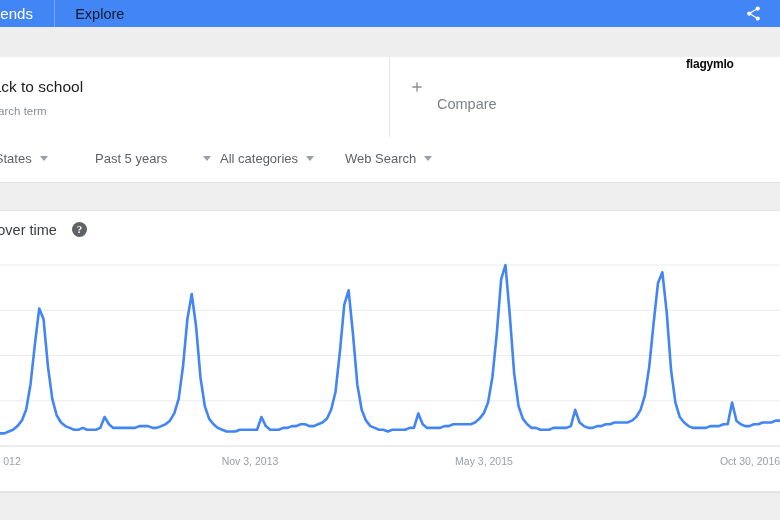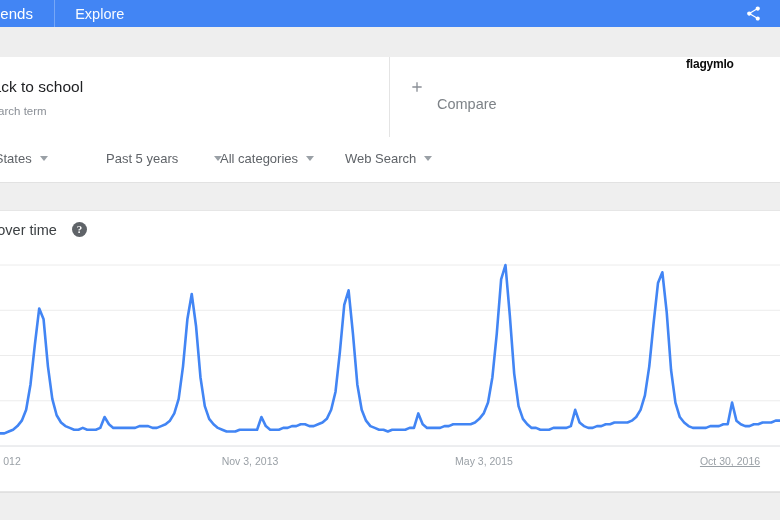--- a/index.html
+++ b/index.html
@@ -29,21 +29,21 @@
     letter-spacing: .1px;
     margin-left: -26px;   
     white-space: nowrap;
   }
   .bar-divider {
     width: 1px; height: 27px;
     background: rgba(255,255,255,.28);
     margin-left: 21px;
   }
   .explore {
-    color: #ffffff;
+    color: #0f172a;
     font-size: 14.5px;
     margin-left: 20px;
     white-space: nowrap;
     opacity: .97;
   }
   .share-icon {
     position: absolute; right: 18px; top: 5px;
     width: 17px; height: 17px;
   }
   .share-icon svg { display: block; }
@@ -112,21 +112,21 @@
     color: #5f6368;
   }
   .caret {
     margin-left: 8px;
     width: 0; height: 0;
     border-left: 4.5px solid transparent;
     border-right: 4.5px solid transparent;
     border-top: 5px solid #9aa0a6;
   }
   .f0 { left: -16px; }
-  .f1 { left: 106px; gap: 28px; }
+  .f1 { left: 95px; gap: 28px; }
   .f2 { left: 220px; justify-content: center; }
   .f3 { left: 345px; }
 
   
   .gap-band {
     position: absolute; left: 0; top: 183px;
     width: 780px; height: 27px;
     background: #efefef;
   }
 
@@ -261,18 +261,18 @@
             <line x1="0" x2="780" y1="197" y2="197" stroke="#dadce0" stroke-width="1"></line>
           </g>
         <path id="series-path" fill="none" stroke="#4285F4" stroke-width="2.6" stroke-linejoin="round" stroke-linecap="round" d="M0.00,184.33 L4.36,184.33 L8.72,182.52 L13.07,180.71 L17.43,177.09 L21.79,171.66 L26.15,160.80 L30.50,135.46 L34.86,95.64 L39.22,59.44 L43.58,70.30 L47.93,117.36 L52.29,149.94 L56.65,166.23 L61.01,173.47 L65.36,177.09 L69.72,178.90 L74.08,180.71 L78.44,180.71 L82.79,178.90 L87.15,180.71 L91.51,180.71 L95.87,180.71 L100.22,178.90 L104.58,168.04 L108.94,175.28 L113.30,178.90 L117.65,178.90 L122.01,178.90 L126.37,178.90 L130.73,178.90 L135.08,178.90 L139.44,177.09 L143.80,177.09 L148.16,177.09 L152.51,178.90 L156.87,178.90 L161.23,177.09 L165.59,175.28 L169.94,171.66 L174.30,164.42 L178.66,149.94 L183.02,117.36 L187.37,70.30 L191.73,44.96 L196.09,77.54 L200.45,128.22 L204.80,157.18 L209.16,169.85 L213.52,175.28 L217.88,178.90 L222.23,180.71 L226.59,182.52 L230.95,182.52 L235.31,182.52 L239.66,180.71 L244.02,180.71 L248.38,180.71 L252.74,180.71 L257.09,180.71 L261.45,168.04 L265.81,177.09 L270.17,180.71 L274.53,180.71 L278.88,180.71 L283.24,178.90 L287.60,178.90 L291.96,177.09 L296.31,177.09 L300.67,175.28 L305.03,175.28 L309.39,177.09 L313.74,177.09 L318.10,175.28 L322.46,173.47 L326.82,169.85 L331.17,160.80 L335.53,142.70 L339.89,102.88 L344.25,55.82 L348.60,41.34 L352.96,84.78 L357.32,135.46 L361.68,160.80 L366.03,171.66 L370.39,177.09 L374.75,178.90 L379.11,180.71 L383.46,180.71 L387.82,182.52 L392.18,180.71 L396.54,180.71 L400.89,180.71 L405.25,180.71 L409.61,178.90 L413.97,178.90 L418.32,164.42 L422.68,175.28 L427.04,178.90 L431.40,178.90 L435.75,178.90 L440.11,178.90 L444.47,177.09 L448.83,177.09 L453.18,175.28 L457.54,175.28 L461.90,175.28 L466.26,175.28 L470.61,175.28 L474.97,173.47 L479.33,169.85 L483.69,164.42 L488.04,153.56 L492.40,128.22 L496.76,84.78 L501.12,30.48 L505.47,16.00 L509.83,66.68 L514.19,124.60 L518.55,157.18 L522.91,169.85 L527.26,175.28 L531.62,178.90 L535.98,178.90 L540.34,180.71 L544.69,180.71 L549.05,180.71 L553.41,178.90 L557.77,178.90 L562.12,178.90 L566.48,178.90 L570.84,177.09 L575.20,160.80 L579.55,173.47 L583.91,177.09 L588.27,178.90 L592.63,178.90 L596.98,177.09 L601.34,177.09 L605.70,175.28 L610.06,175.28 L614.41,173.47 L618.77,173.47 L623.13,173.47 L627.49,173.47 L631.84,171.66 L636.20,168.04 L640.56,160.80 L644.92,146.32 L649.27,117.36 L653.63,73.92 L657.99,34.10 L662.35,23.24 L666.70,63.06 L671.06,120.98 L675.42,153.56 L679.78,168.04 L684.13,173.47 L688.49,177.09 L692.85,178.90 L697.21,178.90 L701.56,178.90 L705.92,178.90 L710.28,177.09 L714.64,177.09 L718.99,177.09 L723.35,175.28 L727.71,175.28 L732.07,153.56 L736.42,171.66 L740.78,175.28 L745.14,177.09 L749.50,177.09 L753.85,175.28 L758.21,175.28 L762.57,173.47 L766.93,173.47 L771.28,173.47 L775.64,171.66 L780.00,171.66"></path>
       </svg>
     </div>
 
     <div class="xlabels" id="xlabels">
         <div class="xlabel" style="left: 12px;">012</div>
         <div class="xlabel" style="left: 236px; padding-left: 28px;">Nov 3, 2013</div>
         <div class="xlabel" style="left: 480px; padding-left: 8px;">May 3, 2015</div>
-        <div class="xlabel" style="left: 730px; text-decoration: underline;">Oct 30, 2016</div>
+        <div class="xlabel" style="left: 750px;">Oct 30, 2016</div>
       </div>
   </div>
 
   <div class="bottom-band"></div>
 </div>
 
 </body></html>

